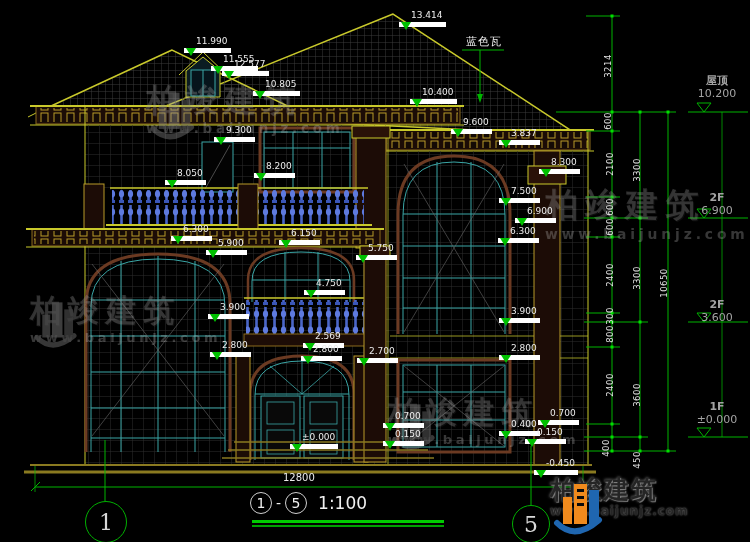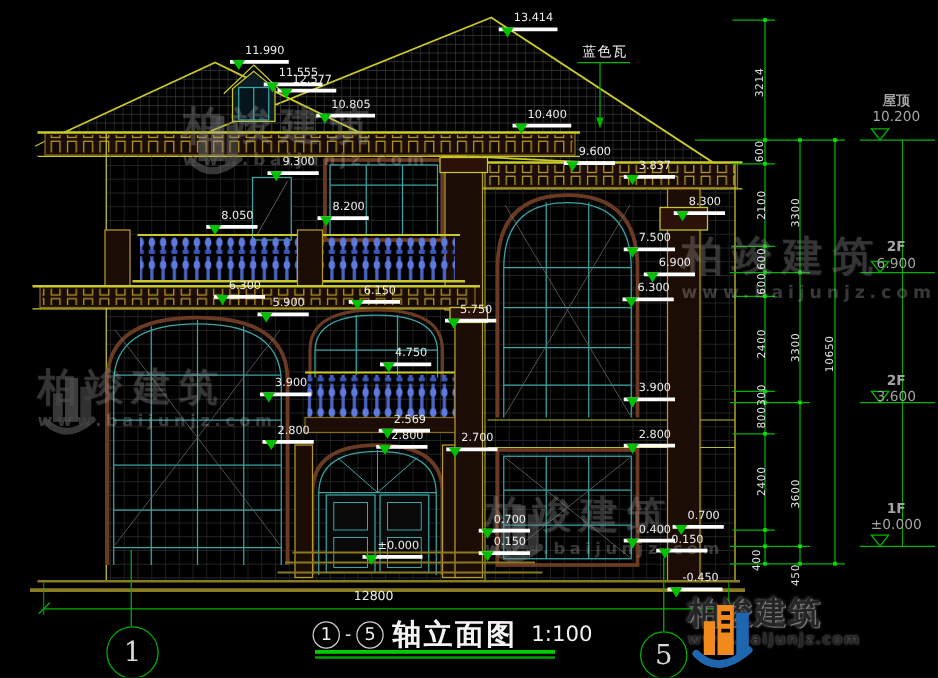--- a/index.html
+++ b/index.html
@@ -8,21 +8,21 @@
   .stage svg{position:absolute;left:0;top:0;}
   svg .y{stroke:#c9c92b;fill:none;}
   svg .t{stroke:#3aa6a6;fill:none;}
   svg .br{stroke:#6b3a22;fill:none;}
   svg .g{stroke:#00b400;fill:none;}
   svg .gr{stroke:#6a6a6a;fill:none;}
   svg .ol{stroke:#8a7a20;fill:none;}
 
   
   .elev{position:absolute;font-size:9px;color:#ececec;padding:0 3px 1px 12px;
-        border-bottom:3px solid #ffffff;white-space:nowrap;line-height:11px;z-index:6;}
+        border-bottom:5px solid #ffffff;white-space:nowrap;line-height:11px;z-index:6;}
   .elev::after{content:"";position:absolute;left:2px;top:100%;width:0;height:0;
         border:5px solid transparent;border-top:8px solid #00c000;}
 
   
   .lvl{position:absolute;width:58px;text-align:center;color:#a3a3a3;z-index:6;}
   .lvl .lvl-name{font-size:11px;font-weight:bold;line-height:13px;}
   .lvl .lvl-val{font-size:11px;line-height:13px;}
 
   
   .vdim{position:absolute;color:#e2e2e2;font-size:8.5px;letter-spacing:.5px;white-space:nowrap;
@@ -523,21 +523,20 @@
 
       <div class="bubble" style="left: 531px; top: 524px; width: 38px; height: 38px;">
         <span>5</span>
       </div>
     </div>
 
   <div class="titleblock">
     <span class="tb-bubble">1</span>
     <span class="tb-dash">-</span>
     <span class="tb-bubble">5</span>
-    <span class="tb-name">轴立面图</span>
     <span class="tb-scale">1:100</span>
   </div>
   <div class="tb-line1"></div>
   <div class="tb-line2"></div>
 
   <div class="logo">
     <svg class="logo-icon" viewBox="0 0 58 62">
       <path d="M7,46 Q25,64 49,43" stroke="#1f66b0" stroke-width="6" fill="none" stroke-linecap="round"></path>
       <rect x="13" y="20" width="9" height="27" fill="#f08a1d"></rect>
       <rect x="24" y="7" width="13" height="40" fill="#f08a1d"></rect>

